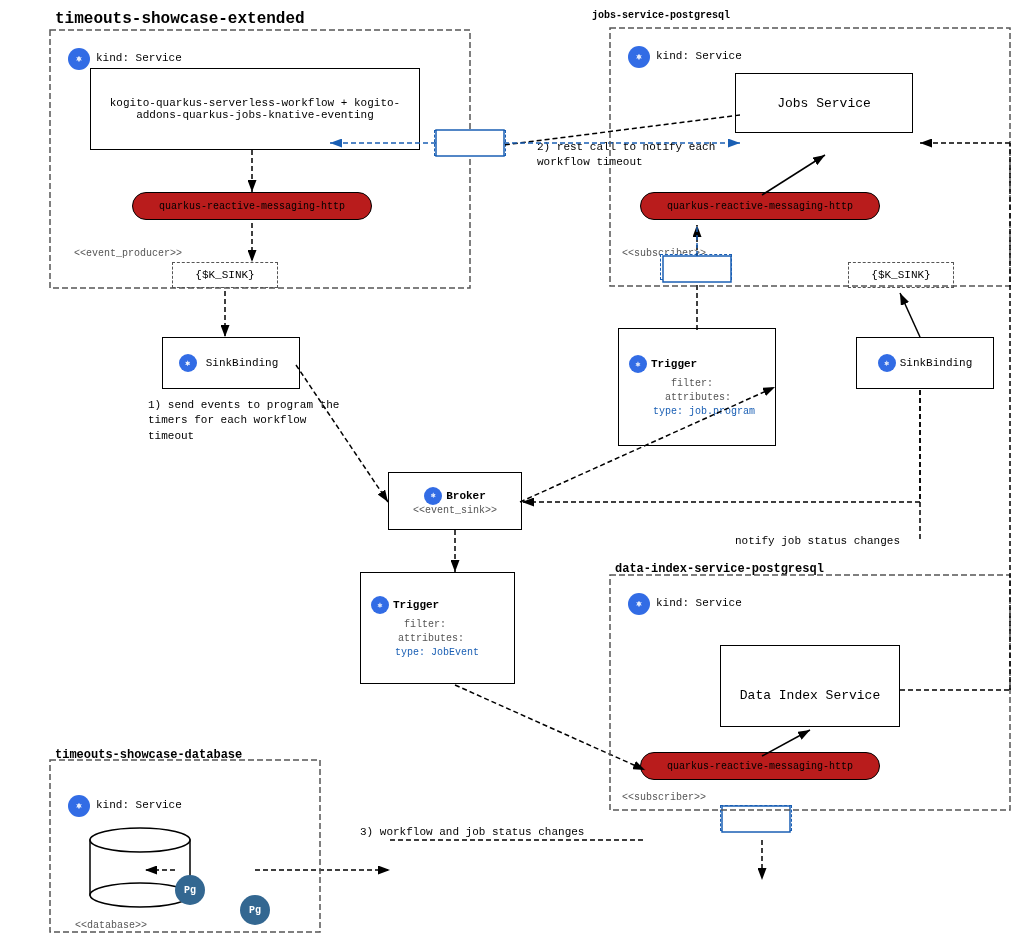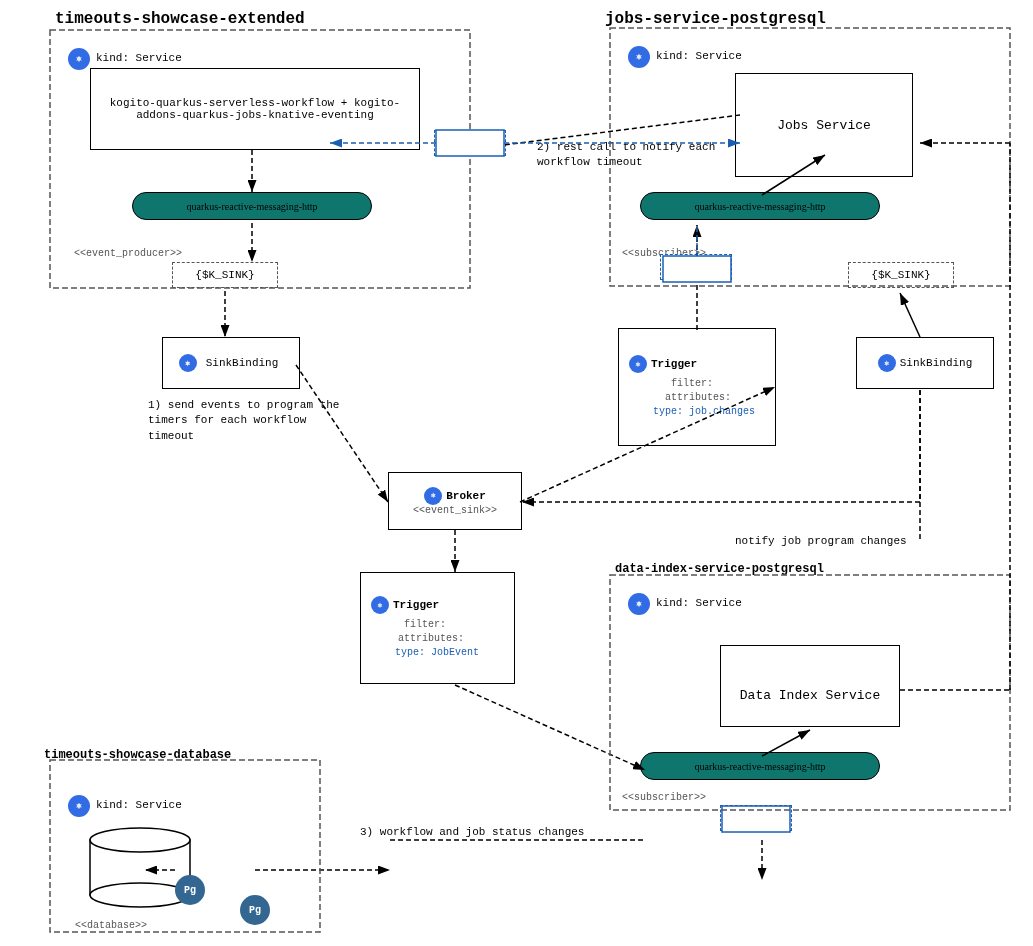--- a/index.html
+++ b/index.html
@@ -50,26 +50,25 @@
       width: 1033px;
       height: 946px;
       pointer-events: none;
       z-index: 5;
     }
 
     .rounded-box {
       border-radius: 20px;
       border: 1.5px solid #000;
       position: absolute;
-      background: #0f766e;
+      background: #b91c1c;
       text-align: center;
       display: flex;
       align-items: center;
       justify-content: center;
-      font-family: Liberation Serif, serif;
     }
 
     .inner-box {
       border: 1.5px solid #000;
       position: absolute;
       background: #fff;
       text-align: center;
       display: flex;
       align-items: center;
       justify-content: center;
@@ -167,29 +166,29 @@
     <line x1="900" y1="690" x2="1010" y2="690" stroke="#000" stroke-width="1.5" stroke-dasharray="5,3"></line>
     <line x1="1010" y1="690" x2="1010" y2="143" stroke="#000" stroke-width="1.5" stroke-dasharray="5,3"></line>
     <line x1="1010" y1="143" x2="920" y2="143" stroke="#000" stroke-width="1.5" stroke-dasharray="5,3" marker-end="url(#arrowhead)"></line>
 
   </svg>
 
   <div class="label" style="left:55px; top:10px; font-weight:bold; font-size:16px;">
     <span>timeouts-showcase-extended</span>
   </div>
 
-  <div class="label" style="left:605px; top:10px; font-weight:bold; font-size:16px;">
+  <div class="label" style="left:592px; top:10px; font-weight:bold; font-size:10px;">
     <span>jobs-service-postgresql</span>
   </div>
 
   <div class="label" style="left:615px; top:562px; font-weight:bold; font-size:12px;">
     <span>data-index-service-postgresql</span>
   </div>
 
-  <div class="label" style="left:44px; top:748px; font-weight:bold; font-size:12px;">
+  <div class="label" style="left:55px; top:748px; font-weight:bold; font-size:12px;">
     <span>timeouts-showcase-database</span>
   </div>
 
   <div class="k8s-badge" style="left:68px; top:48px;">
     <span>⎈</span>
   </div>
   <div class="label" style="left:96px; top:52px;">kind: Service</div>
 
   <div class="k8s-badge" style="left:628px; top:46px;">
     <span>⎈</span>
@@ -245,21 +244,21 @@
   <div class="inner-box" style="left:360px; top:572px; width:155px; height:112px; flex-direction:column; align-items:flex-start; padding:8px 10px;">
     <div style="display:flex; align-items:center; margin-bottom:4px;">
       <div style="display:inline-flex; align-items:center; justify-content:center; width:18px; height:18px; background:#326ce5; border-radius:50%; color:white; font-size:9px; margin-right:4px;">⎈</div>
       <span style="font-size:11px; font-weight:bold;">Trigger</span>
     </div>
     <div class="filter-text">
       <span>filter:<br>&nbsp;&nbsp;attributes:<br>&nbsp;&nbsp;&nbsp;&nbsp;<span class="filter-blue">type: JobEvent</span></span>
     </div>
   </div>
 
-  <div class="inner-box" style="left:735px; top:73px; width:178px; height:104px;">
+  <div class="inner-box" style="left:735px; top:73px; width:178px; height:60px;">
     <span style="font-size:13px;">Jobs Service</span>
   </div>
 
   <div class="rounded-box" style="left:640px; top:192px; width:240px; height:28px; font-size:10px;">
     <span>quarkus-reactive-messaging-http</span>
   </div>
 
   <div class="label stereotype" style="left:622px; top:248px;">
     <span>&lt;&lt;subscriber&gt;&gt;</span>
   </div>
@@ -267,31 +266,31 @@
   <div style="position:absolute; left:848px; top:262px; width:106px; height:26px; border:1.5px dashed #555; background:#fff; display:flex; align-items:center; justify-content:center; font-size:11px; font-family:'Courier New',monospace;">
     <span>{$K_SINK}</span>
   </div>
 
   <div class="inner-box" style="left:618px; top:328px; width:158px; height:118px; flex-direction:column; align-items:flex-start; padding:8px 10px;">
     <div style="display:flex; align-items:center; margin-bottom:4px;">
       <div style="display:inline-flex; align-items:center; justify-content:center; width:18px; height:18px; background:#326ce5; border-radius:50%; color:white; font-size:9px; margin-right:4px;">⎈</div>
       <span style="font-size:11px; font-weight:bold;">Trigger</span>
     </div>
     <div class="filter-text">
-      <span>filter:<br>&nbsp;&nbsp;attributes:<br>&nbsp;&nbsp;&nbsp;&nbsp;<span class="filter-blue">type: job.changes</span></span>
+      <span>filter:<br>&nbsp;&nbsp;attributes:<br>&nbsp;&nbsp;&nbsp;&nbsp;<span class="filter-blue">type: job.program</span></span>
     </div>
   </div>
 
   <div class="inner-box" style="left:856px; top:337px; width:138px; height:52px;">
     <div style="display:inline-flex; align-items:center; justify-content:center; width:18px; height:18px; background:#326ce5; border-radius:50%; color:white; font-size:9px; margin-right:4px;">⎈</div>
     <span style="font-size:11px;">SinkBinding</span>
   </div>
 
   <div class="label" style="left:735px; top:535px;">
-    <span>notify job program changes</span>
+    <span>notify job status changes</span>
   </div>
 
   <div style="position:absolute; left:434px; top:130px; width:72px; height:26px; border:1.5px dashed #1a5fb4; background:#fff; display:flex; align-items:center; justify-content:center; font-size:11px; font-family:'Courier New',monospace; color:#1a5fb4;">
     <span>Endpoint</span>
   </div>
 
   <div class="label" style="left:537px; top:140px; max-width:180px; line-height:1.4;">
     <span>2) rest call to notify each
 workflow timeout</span>
   </div>

